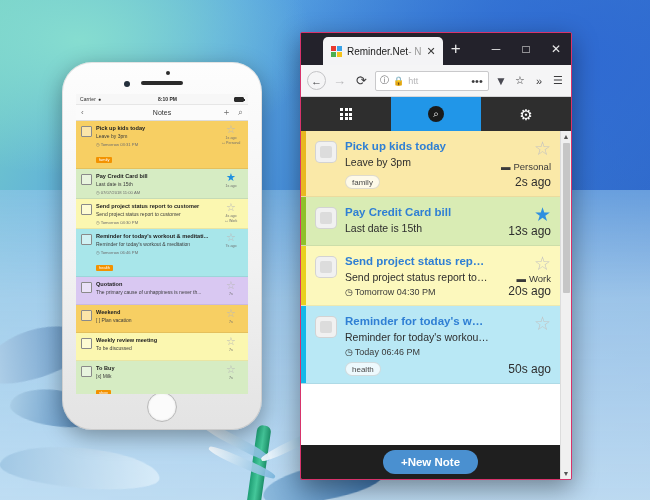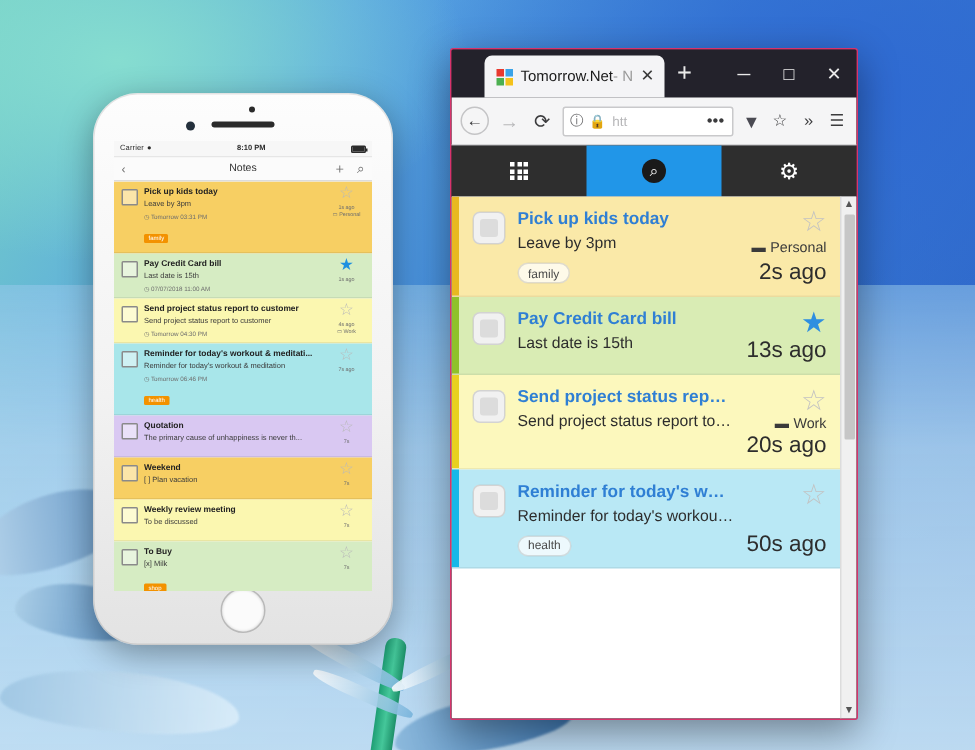--- a/index.html
+++ b/index.html
@@ -223,21 +223,21 @@
     background:rgba(255,255,255,.75); border:1px solid rgba(0,0,0,.12); border-radius:8px;
   }
   .wnote .right {
     width:62px; flex:0 0 auto; display:flex; flex-direction:column;
     align-items:flex-end; justify-content:space-between;
   }
   .wnote .w-star { font-size:19px; line-height:19px; color:#c2c2c2; }
   .wnote .w-star.on { color:#2f8fe0; }
   .wnote .w-folder { font-size:9.5px; color:#3a3a3a; white-space:nowrap; }
   .wnote .w-folder .fic { margin-right:3px; }
-  .wnote .w-ago { font-size:15px; color:#2d2d2d; white-space:nowrap; }
+  .wnote .w-ago { font-size:12px; color:#2d2d2d; white-space:nowrap; }
 
   .scrollbar {
     position:absolute; right:0; top:0; bottom:0; width:11px; background:#f0f0f0;
     border-left:1px solid #dcdcdc; display:flex; flex-direction:column; align-items:center;
   }
   .scrollbar .arr { font-size:7px; color:#555; height:11px; line-height:11px; }
   .scrollbar .thumb {
     width:7px; background:#c6c6c6; border-radius:1px; margin:1px 0;
     height:150px;
   }
@@ -384,21 +384,21 @@
 <div id="browser">
 
   <div class="tabstrip">
     <div class="tab">
       <span class="favicon">
         <i></i>
           <i></i>
           <i></i>
           <i></i>
       </span>
-      <span class="tab-title"><span>Tomorrow.Net</span><span class="dim">- N</span></span>
+      <span class="tab-title"><span>Reminder.Net</span><span class="dim">- N</span></span>
       <span class="tab-close">✕</span>
     </div>
     <div class="newtab">+</div>
     <div class="winbtns">
       <div class="winbtn">─</div>
       <div class="winbtn">□</div>
       <div class="winbtn">✕</div>
     </div>
   </div>
 
@@ -471,42 +471,46 @@
           </div>
         </div>
         <div class="wnote" style="background: rgb(252, 248, 189);">
           <div class="accent" style="background:#e8d020"></div>
           <div class="chk">
             <i></i>
           </div>
           <div class="body">
             <div class="w-title">Send project status report t...</div>
             <div class="w-desc">Send project status report to cust...</div>
+            <div class="w-date"><span class="clk">◷</span><span>Tomorrow 04:30 PM</span></div>
           </div>
           <div class="right">
             <div class="w-star">☆</div>
             <div class="w-folder"><span class="fic">▬</span><span>Work</span></div>
             <div class="w-ago">20s ago</div>
           </div>
         </div>
         <div class="wnote" style="background: rgb(185, 232, 245);">
           <div class="accent" style="background:#16b8e8"></div>
           <div class="chk">
             <i></i>
           </div>
-          <div class="body"><div class="w-title">Reminder for today's worko...</div><div class="w-desc">Reminder for today's workout &amp; m...</div><span class="w-tag">health</span></div>
+          <div class="body"><div class="w-title">Reminder for today's worko...</div><div class="w-desc">Reminder for today's workout &amp; m...</div><div class="w-date"><span class="clk">◷</span><span>Today 06:46 PM</span></div><span class="w-tag">health</span></div>
           <div class="right">
             <div class="w-star">☆</div>
             <div></div>
             <div class="w-ago">50s ago</div>
           </div>
         </div>
       </div>
 
     <div class="scrollbar">
       <div class="arr">▲</div>
       <div class="thumb"></div>
       <div class="spacer"></div>
       <div class="arr">▼</div>
     </div>
 
+    <div class="newnote-wrap">
+      <button class="newnote-btn">+New Note</button>
+    </div>
   </div>
 </div>
 
 </body></html>

